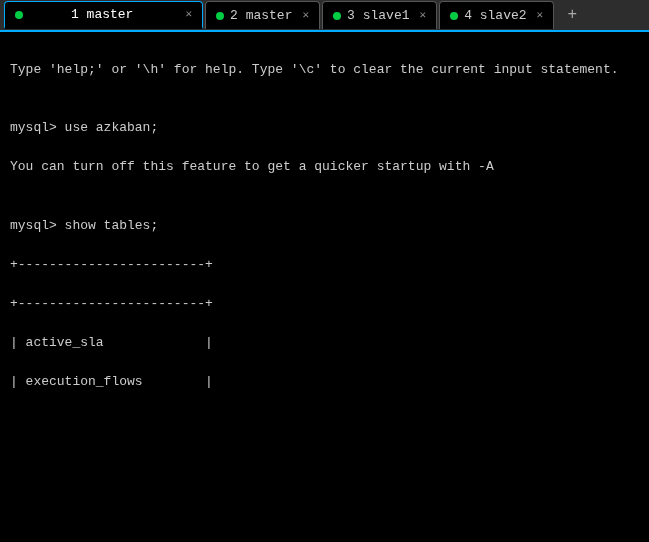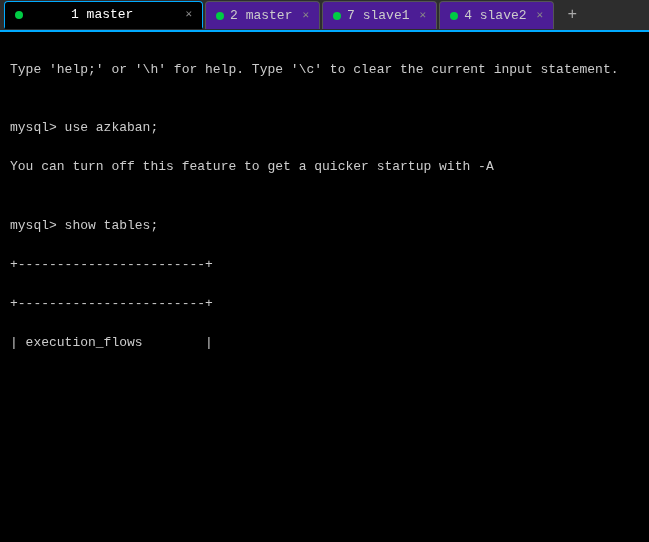--- a/index.html
+++ b/index.html
@@ -23,21 +23,21 @@
 
     .tab {
       display: flex;
       align-items: center;
       padding: 4px 10px;
       margin-right: 2px;
       border-radius: 4px 4px 0 0;
       font-size: 13px;
       cursor: pointer;
       color: #ccc;
-      background: #4c1d95;
+      background: #000000;
       border: 1px solid #555;
       border-bottom: none;
       height: 28px;
       gap: 6px;
     }
 
     .tab.active {
       background: #000;
       color: #fff;
       border-color: #00aaff;
@@ -93,21 +93,21 @@
     <span>1 master</span>
     <span class="tab-close">✕</span>
   </div>
   <div class="tab">
     <span class="tab-dot"></span>
     <span>2 master</span>
     <span class="tab-close">✕</span>
   </div>
   <div class="tab">
     <span class="tab-dot"></span>
-    <span>7 slave1</span>
+    <span>3 slave1</span>
     <span class="tab-close">✕</span>
   </div>
   <div class="tab">
     <span class="tab-dot"></span>
     <span>4 slave2</span>
     <span class="tab-close">✕</span>
   </div>
   <div class="tab-add">
     <span>+</span>
   </div>
@@ -115,20 +115,21 @@
 
 <div class="terminal">
 <div><span>Type 'help;' or '\h' for help. Type '\c' to clear the current input statement.</span></div>
 <div><span></span></div>
 <div><span>mysql&gt; use azkaban;</span></div>
 <div><span>You can turn off this feature to get a quicker startup with -A</span></div>
 <div><span></span></div>
 <div><span>mysql&gt; show tables;</span></div>
 <div><span>+------------------------+</span></div>
 <div><span>+------------------------+</span></div>
+<div><span>| active_sla             |</span></div>
 <div><span>| execution_flows        |</span></div>
 
 
 
 
 
 
 
 
 

